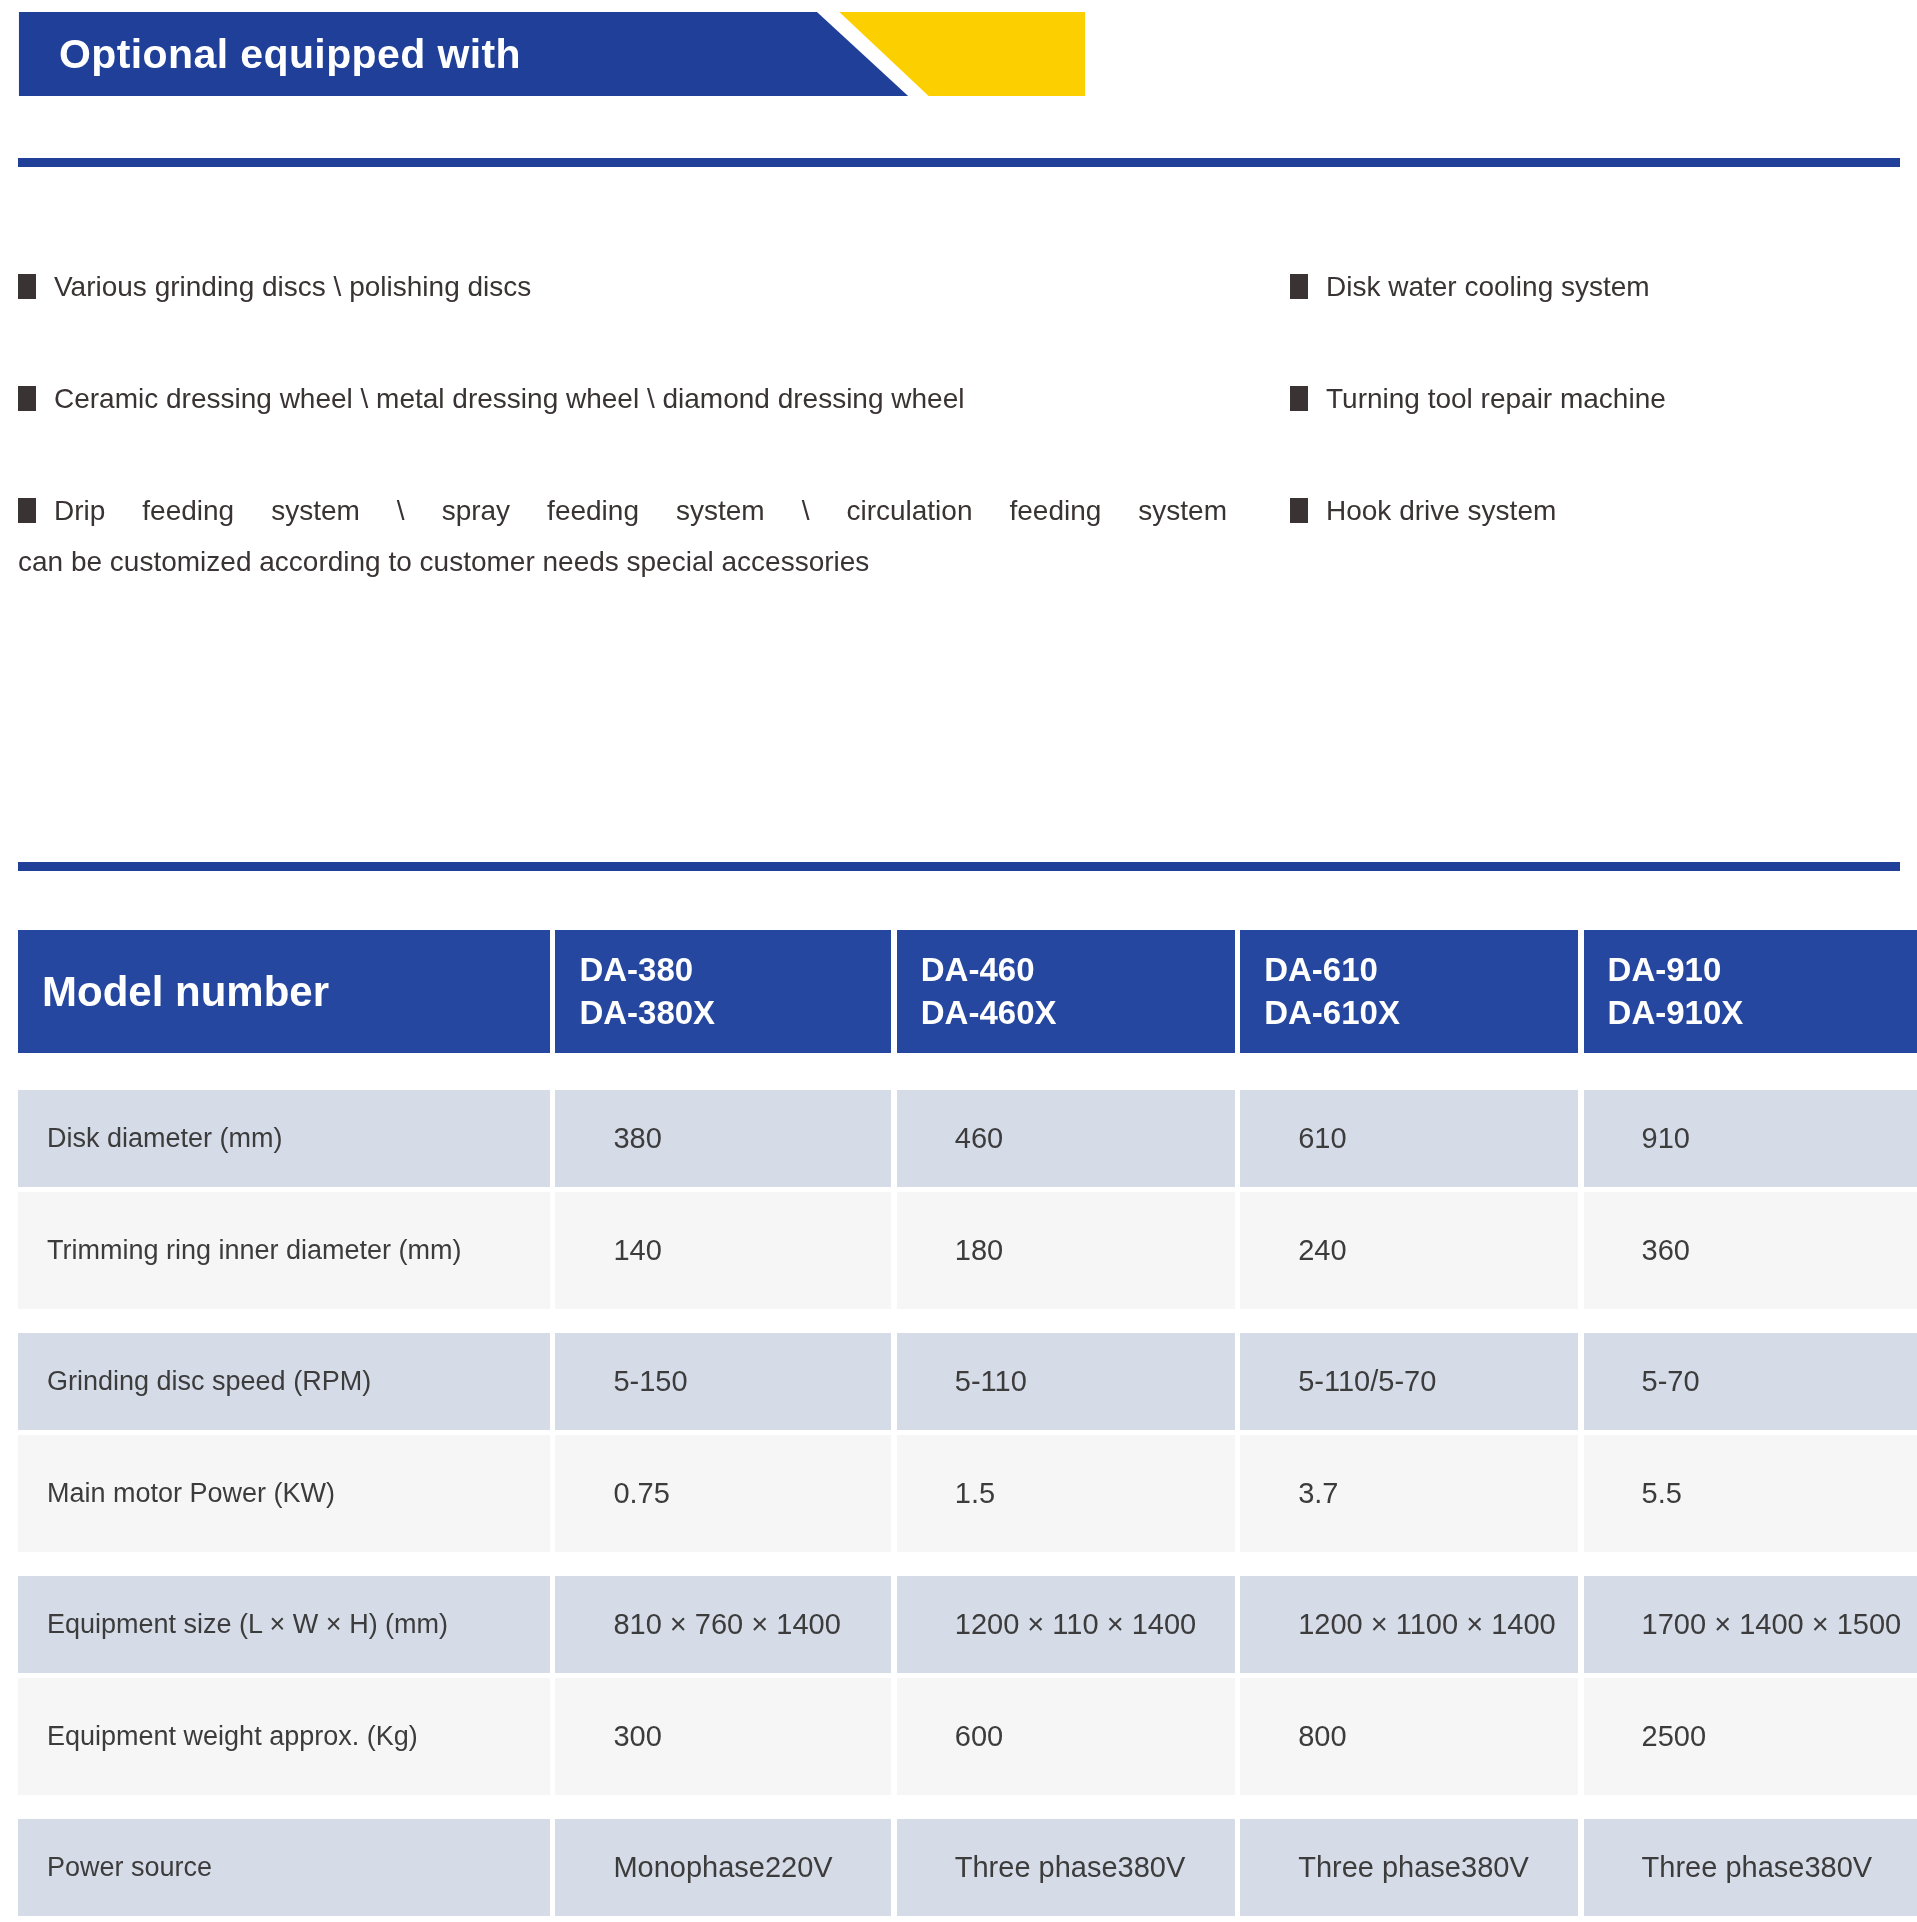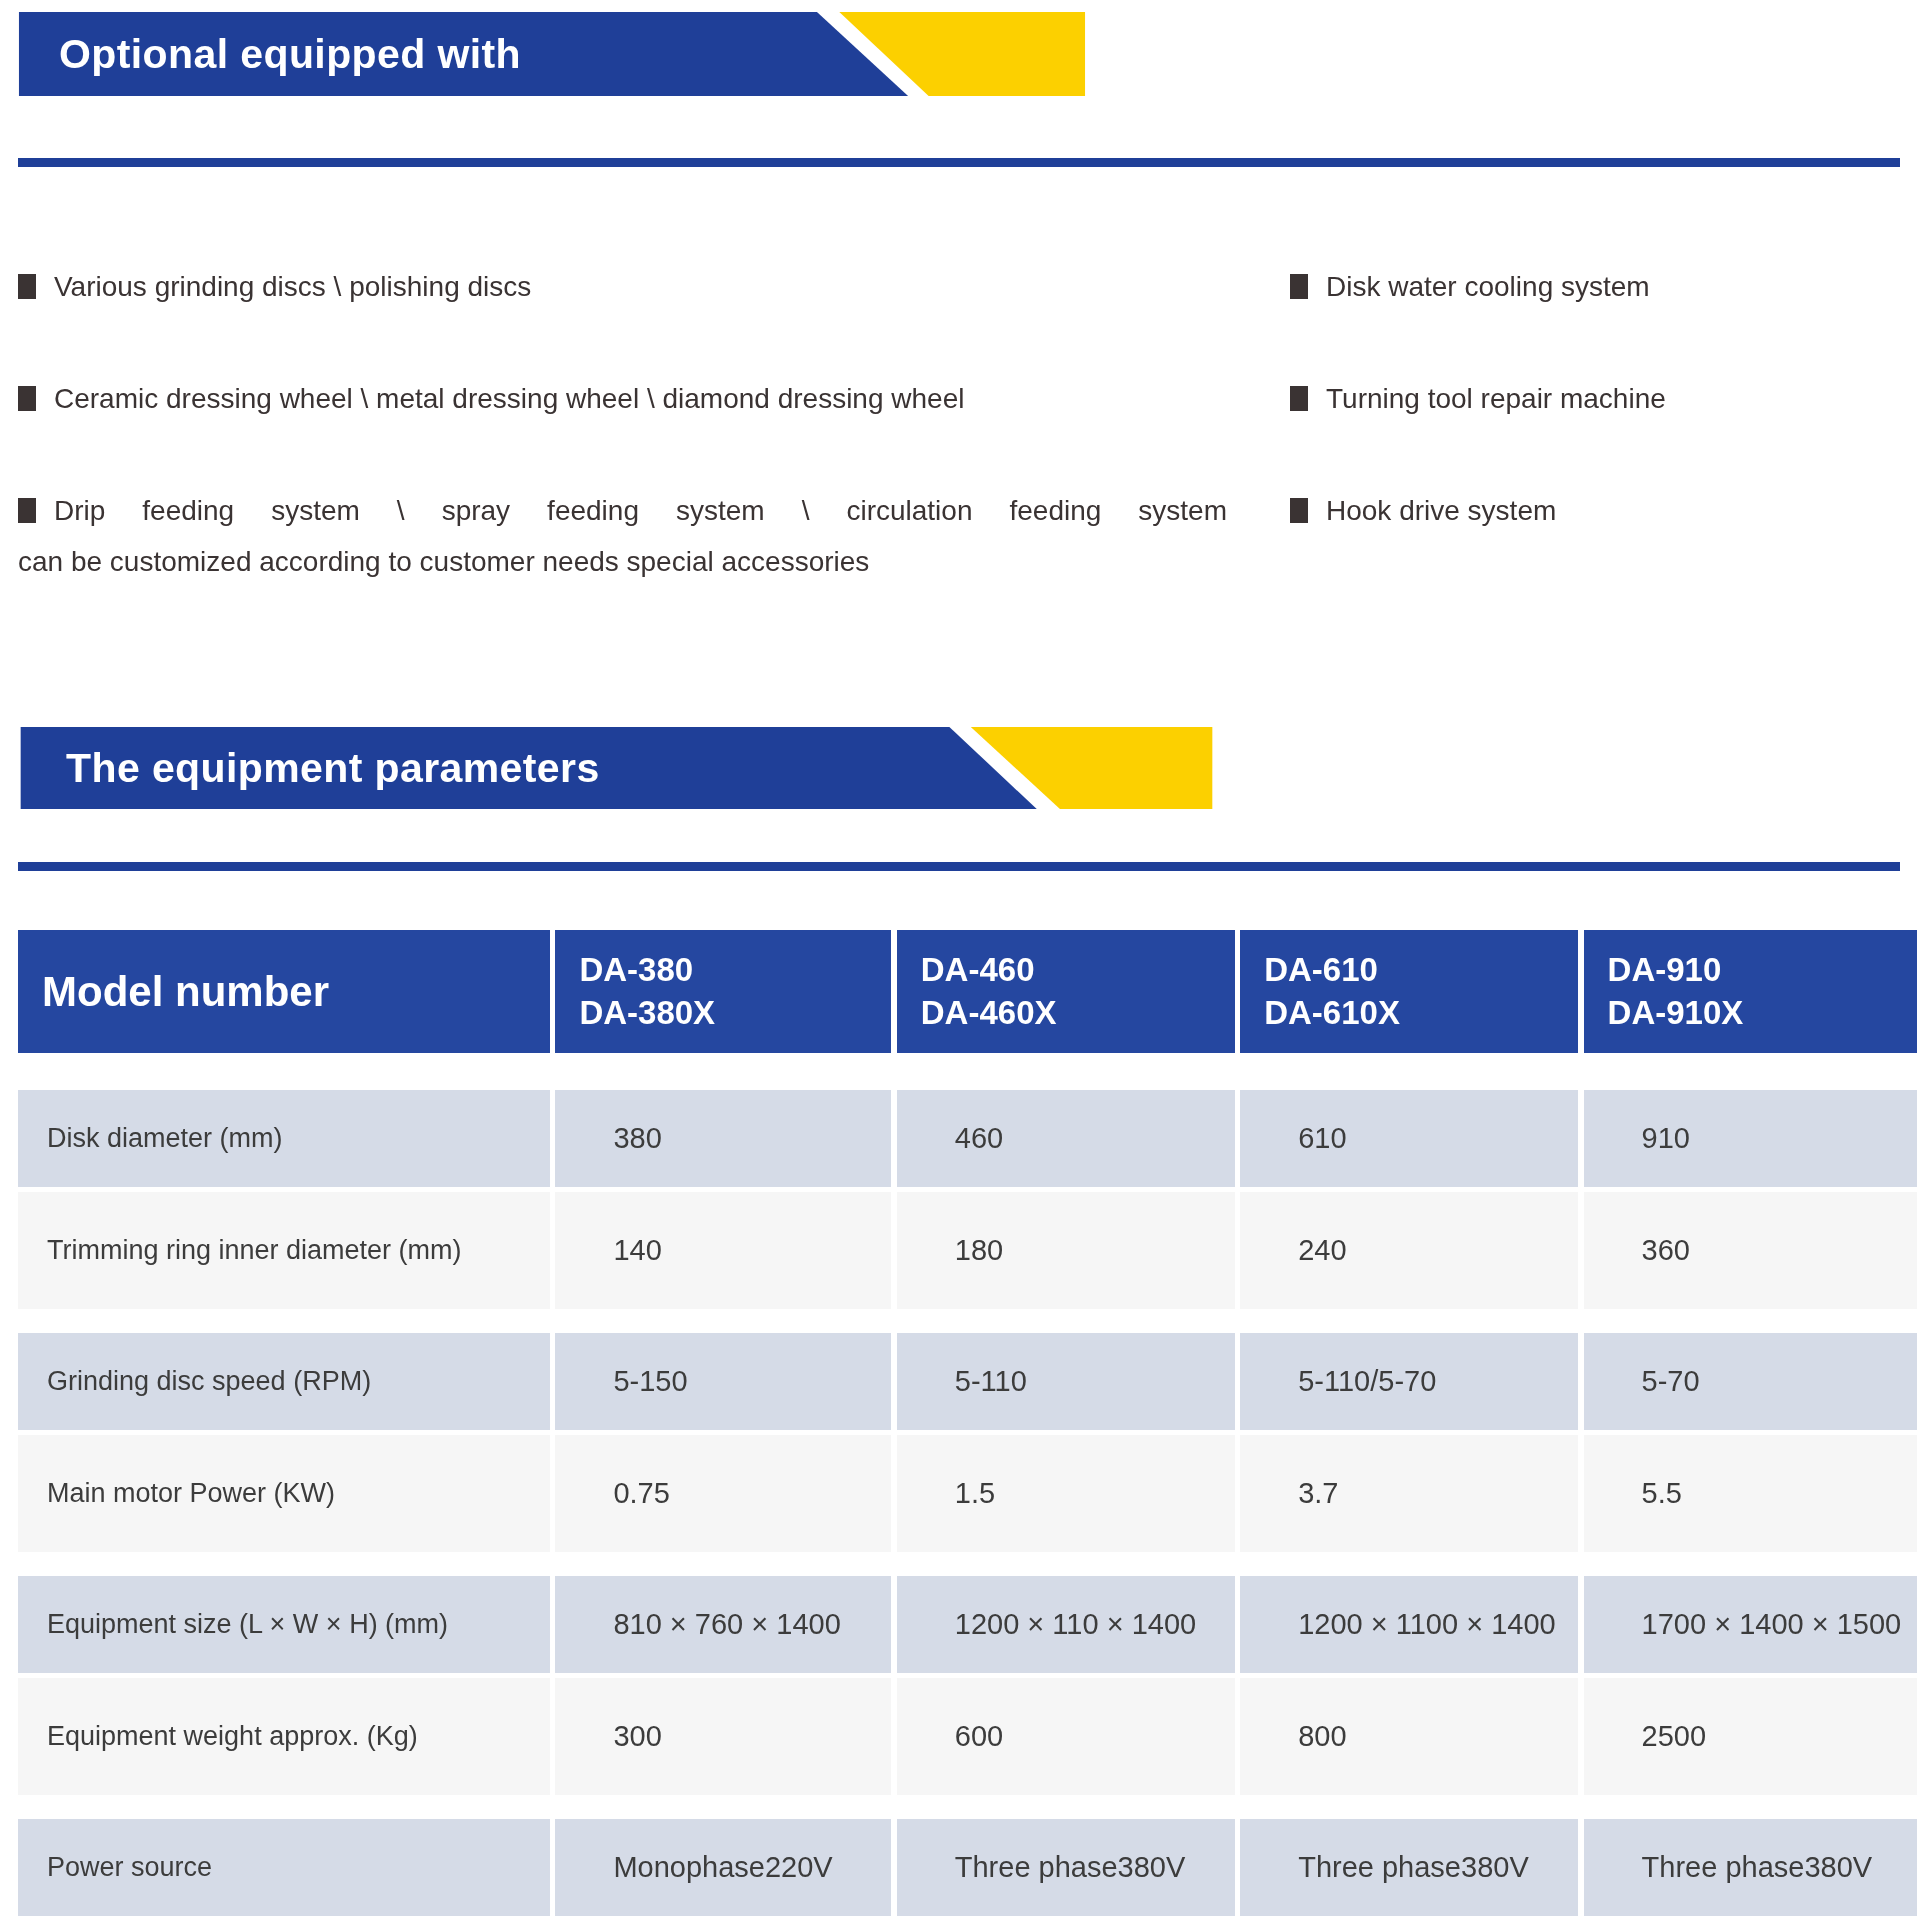--- a/index.html
+++ b/index.html
@@ -110,27 +110,20 @@
   </div>
   <div class="bullet-item li-r2">
     <span class="sq"></span>
     <span>Turning tool repair machine</span>
   </div>
   <div class="bullet-item li-r3">
     <span class="sq"></span>
     <span>Hook drive system</span>
   </div>
 
-  <div class="banner banner-2">
-    <svg width="1197" height="82" viewBox="0 0 1337 92">
-      <polygon points="0,0 1042,0 1140,92 0,92" fill="#1f3f98"></polygon>
-      <polygon points="1066,0 1337,0 1337,92 1166,92" fill="#fcd000"></polygon>
-    </svg>
-    <span class="banner-title">The equipment parameters</span>
-  </div>
 
   <div class="rule rule-2"></div>
 
   <div class="t-header">
     <div class="h-cell h-model">Model number</div>
     <div class="h-cell">DA-380
 DA-380X</div>
     <div class="h-cell">DA-460
 DA-460X</div>
     <div class="h-cell">DA-610

